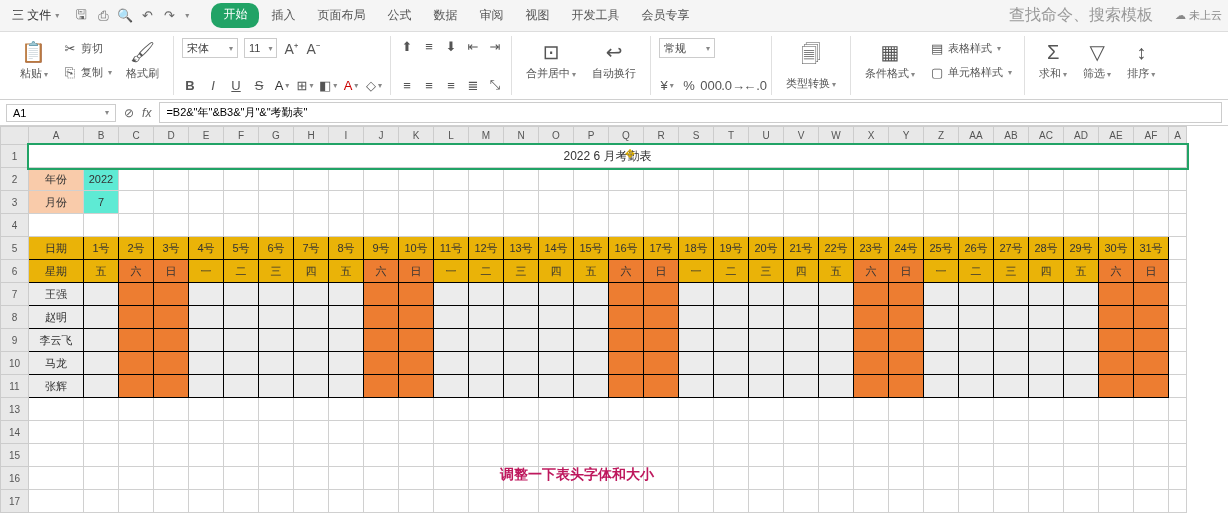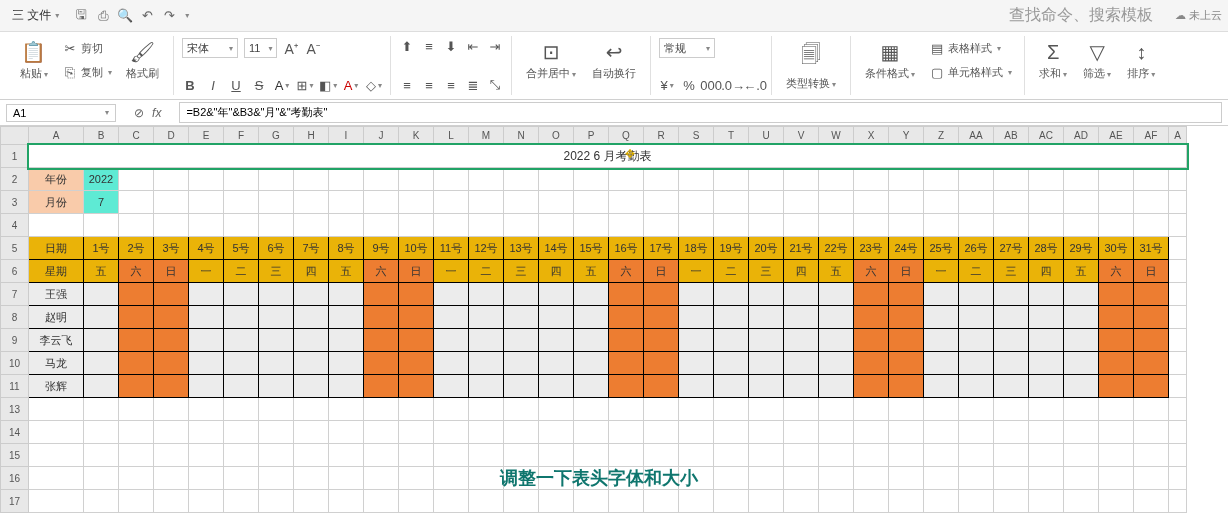--- a/index.html
+++ b/index.html
@@ -24,59 +24,70 @@
 .rrow{display:flex;align-items:center;gap:4px}
 .rbig{display:flex;flex-direction:column;align-items:center;justify-content:center;padding:2px 6px;gap:2px;font-size:11px;color:#555}
 .rbig-icon{font-size:20px;color:#555}
 .rbtn{padding:2px 4px;color:#555;font-size:11px;display:flex;align-items:center;gap:3px}
 .ricon{width:16px;height:16px;display:inline-flex;align-items:center;justify-content:center;font-size:13px;color:#555}
 .select{border:1px solid #ccc;background:#fff;padding:1px 4px;font-size:11px;height:20px;display:flex;align-items:center;gap:18px;color:#444}
 .select.sm{gap:6px}
 .dd{font-size:8px;color:#888;margin-left:2px}
 
 
-.fbar{height:26px;display:flex;align-items:center;background:#fff;border-bottom:1px solid #d0d0d0;padding:2px 6px;gap:18px}
+.fbar{height:26px;display:flex;align-items:center;background:#fff;border-bottom:1px solid #d0d0d0;padding:2px 6px;gap:8px}
 .namebox{width:110px;border:1px solid #ccc;padding:2px 6px;text-align:center;background:#fff;font-size:11px;display:flex;align-items:center;justify-content:space-between}
 .fx-icons{display:flex;gap:8px;color:#666;align-items:center}
 .formula-input{flex:1;border:1px solid #ccc;padding:2px 6px;font-size:11px;background:#fff}
 
 
 .grid-wrap{flex:1;overflow:auto;background:#fff;position:relative}
 table.sheet{border-collapse:collapse;table-layout:fixed}
 .colhdr td{background:#e8e8e8;border:1px solid #ccc;text-align:center;font-size:10px;color:#555;height:18px;width:35px}
 .colhdr td.corner{width:28px;background:#e8e8e8}
 .rowhdr{background:#e8e8e8;border:1px solid #ccc;text-align:center;font-size:10px;color:#555;width:28px}
 td.cell{border:1px solid #d0d0d0;height:23px;font-size:11px;text-align:center;color:#333;background:#fff}
 td.merged-title{background:#fff;color:#333;font-size:12px}
 .sel-range{outline:2px solid #21a366}
 td.hdrcell{background:#f9cbaa;font-weight:normal}
 td.hdrcell2{background:#5eead4}
 td.thdr{background:#eab308;border:1px solid #000}
 td.tbody{background:#ececec;border:1px solid #000}
 td.orange{background:#ed7d31;border:1px solid #000}
 .cursor-icon{position:absolute;left:596px;top:2px;font-size:12px;color:#d6a800;z-index:5}
-.annot{position:absolute;left:500px;top:340px;color:#0f766e;font-size:18px;font-weight:bold}
+.annot{position:absolute;left:500px;top:340px;color:#be185d;font-size:14px;font-weight:bold}
 </style>
 </head>
 <body>
 
 <div class="app">
 
   <div class="menubar">
     <div class="file-btn">
       <span>三 文件</span>
         <span class="dd">▾</span>
     </div>
     <div class="qat">
       <span class="qat-icon">🖫</span>
       <span class="qat-icon">⎙</span>
       <span class="qat-icon">🔍</span>
       <span class="qat-icon">↶</span>
       <span class="qat-icon">↷</span>
       <span class="dd">▾</span>
+    </div>
+    <div class="tabs">
+      <div class="tab active">开始</div>
+      <div class="tab">插入</div>
+      <div class="tab">页面布局</div>
+      <div class="tab">公式</div>
+      <div class="tab">数据</div>
+      <div class="tab">审阅</div>
+      <div class="tab">视图</div>
+      <div class="tab">开发工具</div>
+      <div class="tab">会员专享</div>
     </div>
     <div class="search-box">查找命令、搜索模板</div>
     <div class="cloud">
       <span>☁</span>
       <span>未上云</span>
     </div>
   </div>
 
   <div class="ribbon">
     <div class="rgroup">

